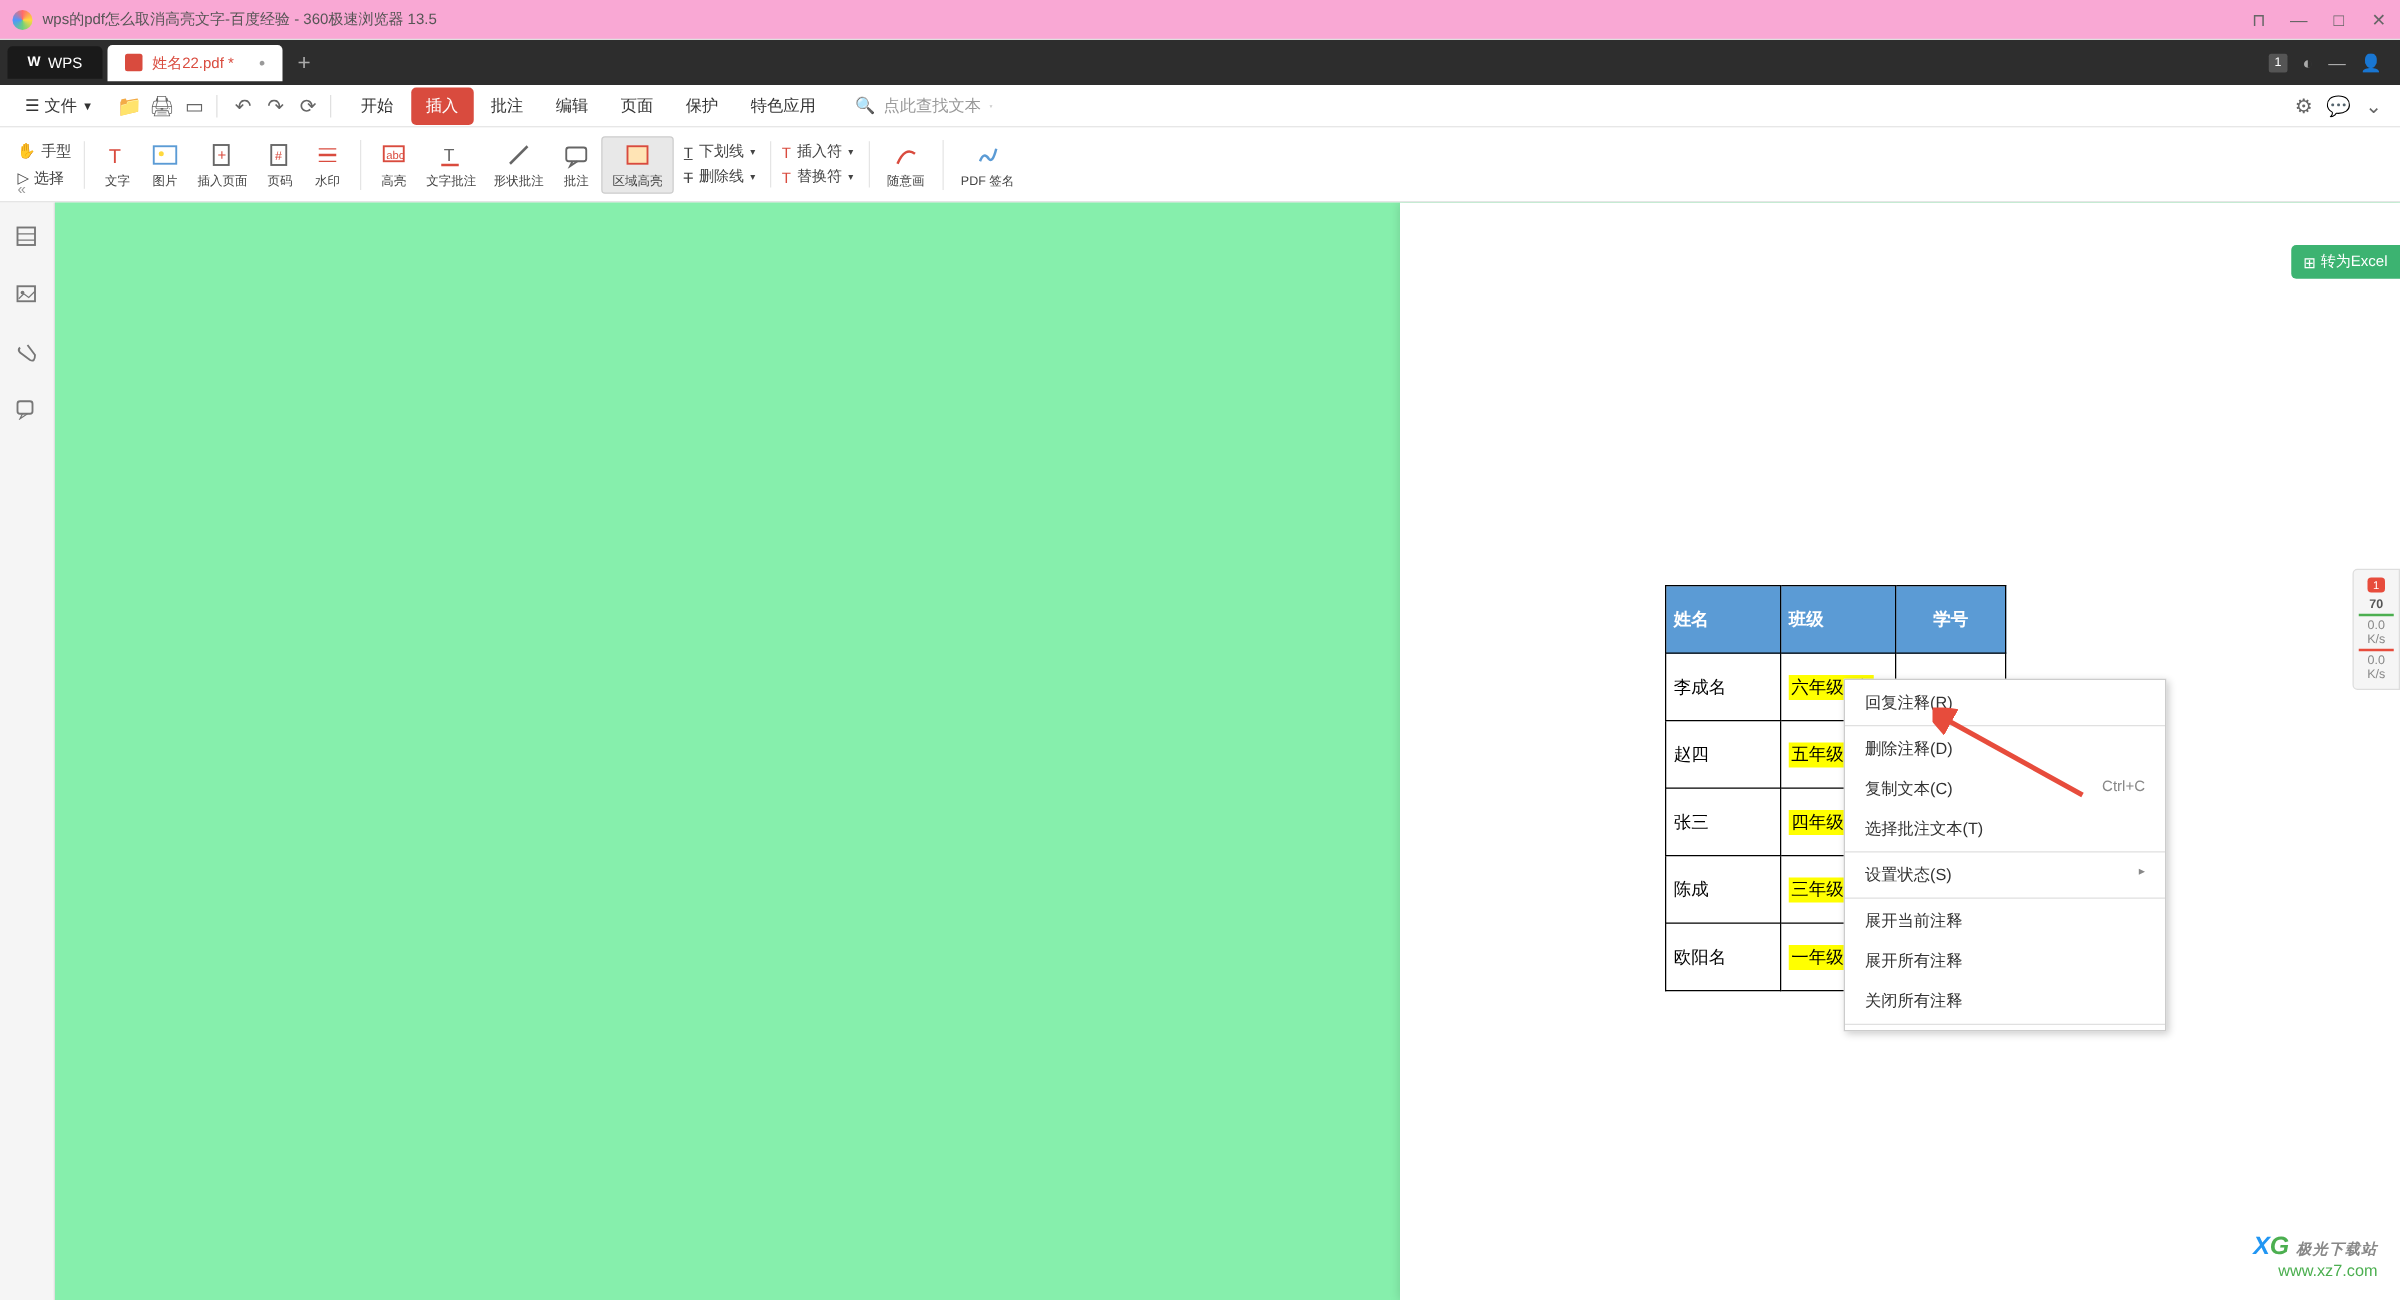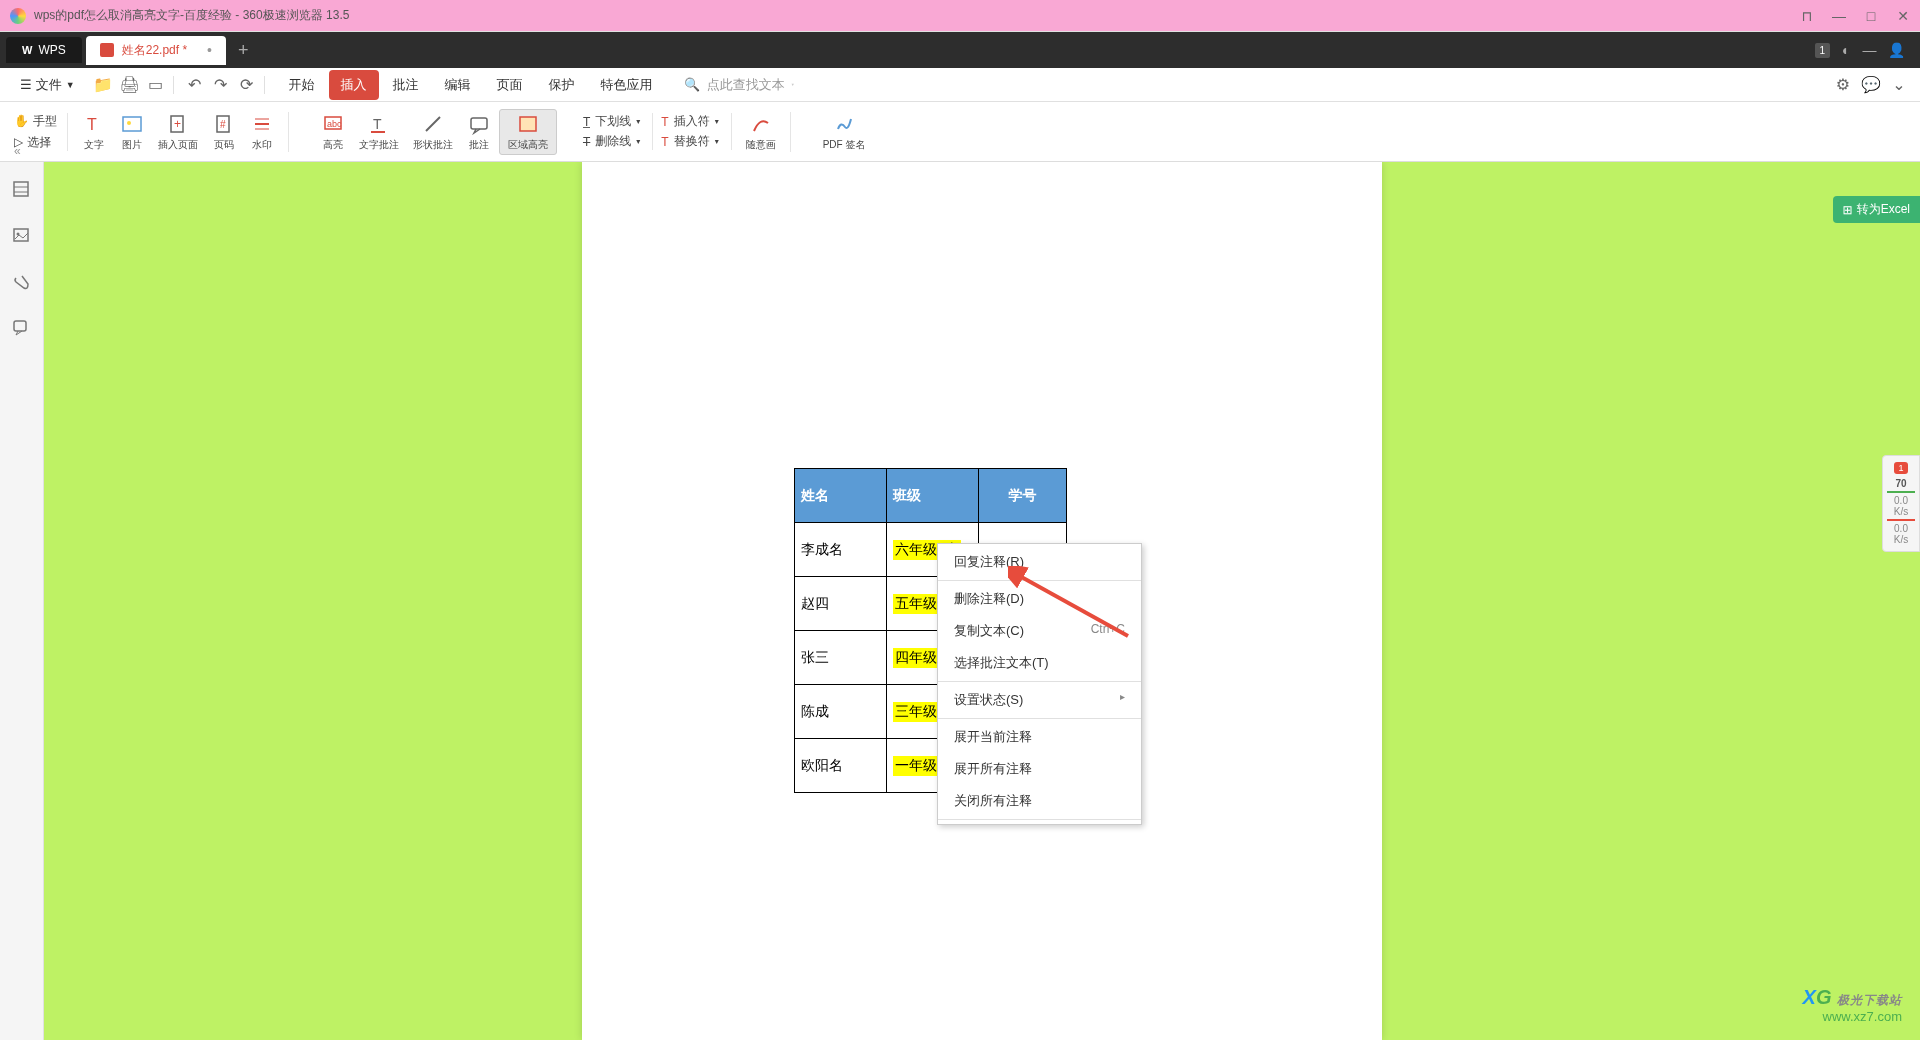--- a/index.html
+++ b/index.html
@@ -30,50 +30,50 @@
 .menu-small-icon { width: 18px; height: 18px; color: #666; cursor: pointer; display: flex; align-items: center; justify-content: center; }
 .menu-tabs { display: flex; gap: 2px; margin-left: 8px; }
 .menu-tab { padding: 6px 12px; font-size: 13px; color: #333; cursor: pointer; border-radius: 4px; }
 .menu-tab.active { background: #d94b3e; color: #fff; }
 .search-box { margin-left: 16px; display: flex; align-items: center; gap: 6px; color: #999; font-size: 13px; }
 .menubar-right { margin-left: auto; display: flex; gap: 10px; }
 
 
 .wps-ribbon { height: 60px; background: #fff; display: flex; align-items: center; padding: 0 14px; border-bottom: 1px solid #ddd; gap: 2px; }
 .ribbon-group { display: flex; flex-direction: column; align-items: center; padding: 0 6px; gap: 2px; }
-.ribbon-group.bordered { border-right: 1px solid #e5e5e5; padding-right: 14px; margin-right: 24px; }
+.ribbon-group.bordered { border-right: 1px solid #e5e5e5; padding-right: 14px; margin-right: 6px; }
 .ribbon-double { display: flex; flex-direction: column; gap: 4px; padding-right: 10px; border-right: 1px solid #e5e5e5; margin-right: 6px; }
 .ribbon-mini { display: flex; align-items: center; gap: 4px; font-size: 12px; color: #444; cursor: pointer; }
 .ribbon-icon { width: 24px; height: 24px; display: flex; align-items: center; justify-content: center; color: #555; }
 .ribbon-label { font-size: 10px; color: #444; white-space: nowrap; }
 .ribbon-group.active { background: #e8e8e8; border: 1px solid #ccc; border-radius: 3px; padding: 2px 8px; }
 .ribbon-stacked { display: flex; flex-direction: column; gap: 3px; padding-right: 12px; border-right: 1px solid #e5e5e5; margin-right: 6px; }
 .ribbon-stacked-item { display: flex; align-items: center; gap: 5px; font-size: 12px; color: #444; cursor: pointer; }
 
 
 .left-sidebar { position: absolute; left: 0; top: 162px; width: 44px; background: #f5f5f5; height: calc(100% - 162px); border-right: 1px solid #e0e0e0; display: flex; flex-direction: column; align-items: center; padding-top: 18px; gap: 26px; }
 .sidebar-icon { width: 20px; height: 20px; color: #777; cursor: pointer; }
 .sidebar-collapse { position: absolute; top: 144px; left: 14px; font-size: 12px; color: #999; }
 
 
-.doc-area { position: absolute; left: 44px; top: 162px; right: 0; bottom: 0; background: #bef264; display: flex; justify-content: center; overflow: hidden; }
+.doc-area { position: absolute; left: 44px; top: 162px; right: 0; bottom: 0; background: #86efac; display: flex; justify-content: flex-end; overflow: hidden; }
 .doc-page { background: #fff; width: 800px; height: 100%; box-shadow: 0 0 8px rgba(0,0,0,0.15); position: relative; }
 
 
 .doc-table { position: absolute; top: 306px; left: 212px; border-collapse: collapse; }
 .doc-table th, .doc-table td { border: 1.5px solid #000; padding: 0 6px; font-size: 14px; text-align: left; height: 54px; }
 .doc-table th { background: #5b9bd5; color: #fff; font-weight: bold; }
 .doc-table th:nth-child(1), .doc-table td:nth-child(1) { width: 92px; }
 .doc-table th:nth-child(2), .doc-table td:nth-child(2) { width: 92px; }
 .doc-table th:nth-child(3), .doc-table td:nth-child(3) { width: 88px; text-align: center; }
 .highlight { background: #ffff00; display: inline-block; padding: 1px 2px; }
 .highlight.selected { position: relative; }
 
 
-.context-menu { position: absolute; background: #fff; border: 1px solid #ccc; box-shadow: 2px 2px 6px rgba(0,0,0,0.2); width: 205px; font-size: 13px; padding: 2px 0; }
+.context-menu { position: absolute; background: #fff; border: 1px solid #ccc; box-shadow: 2px 2px 6px rgba(0,0,0,0.2); width: 258px; font-size: 13px; padding: 2px 0; }
 .ctx-item { padding: 7px 16px; display: flex; justify-content: space-between; cursor: pointer; color: #333; }
 .ctx-sep { height: 1px; background: #e0e0e0; margin: 2px 0; }
 .ctx-shortcut { color: #888; font-size: 12px; }
 .ctx-arrow { color: #888; font-size: 10px; }
 
 
 .red-arrow { position: absolute; pointer-events: none; }
 
 
 .float-excel { position: absolute; right: 0; top: 196px; background: #3cb371; color: #fff; font-size: 12px; padding: 5px 10px; border-radius: 4px 0 0 4px; display: flex; align-items: center; gap: 4px; }

